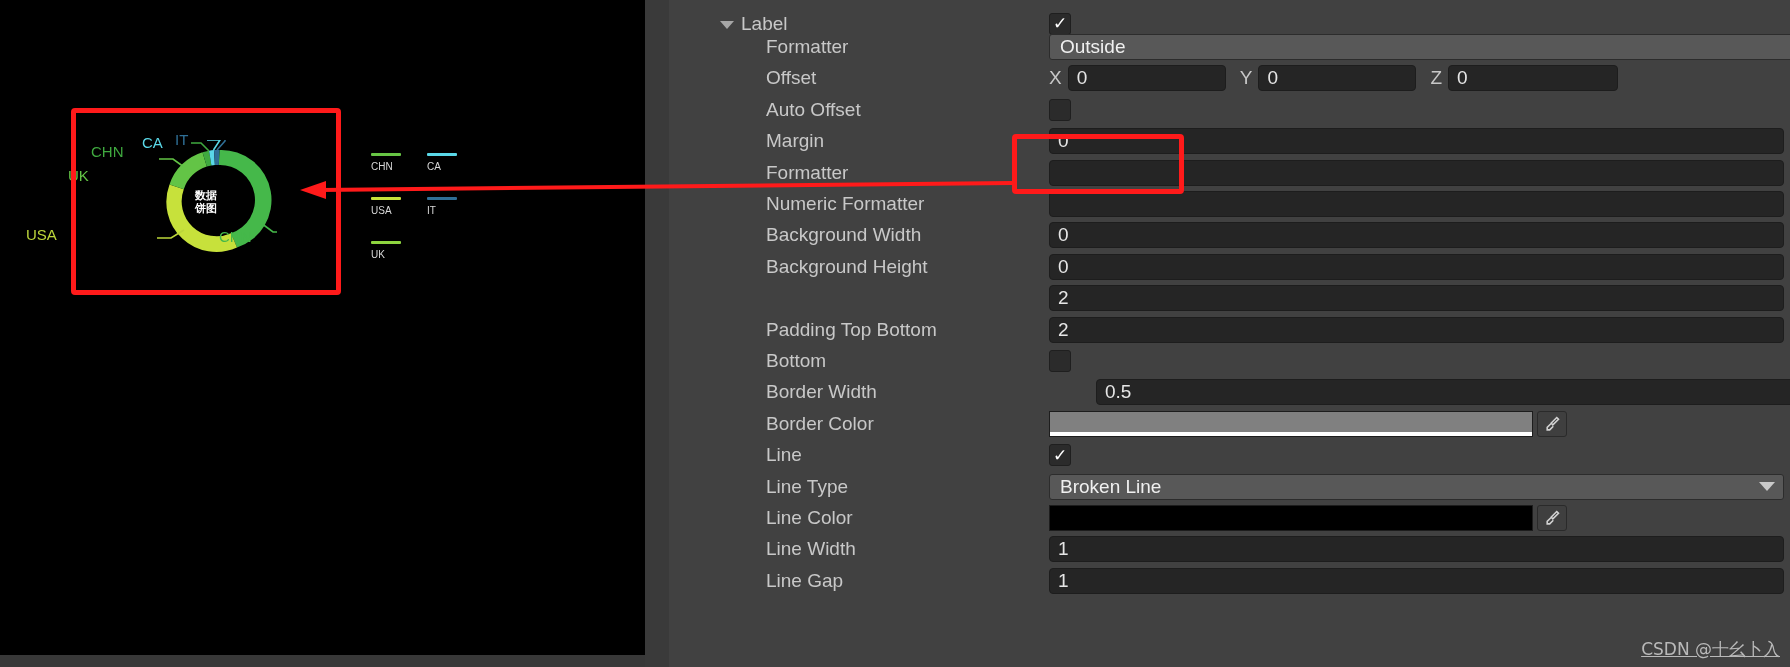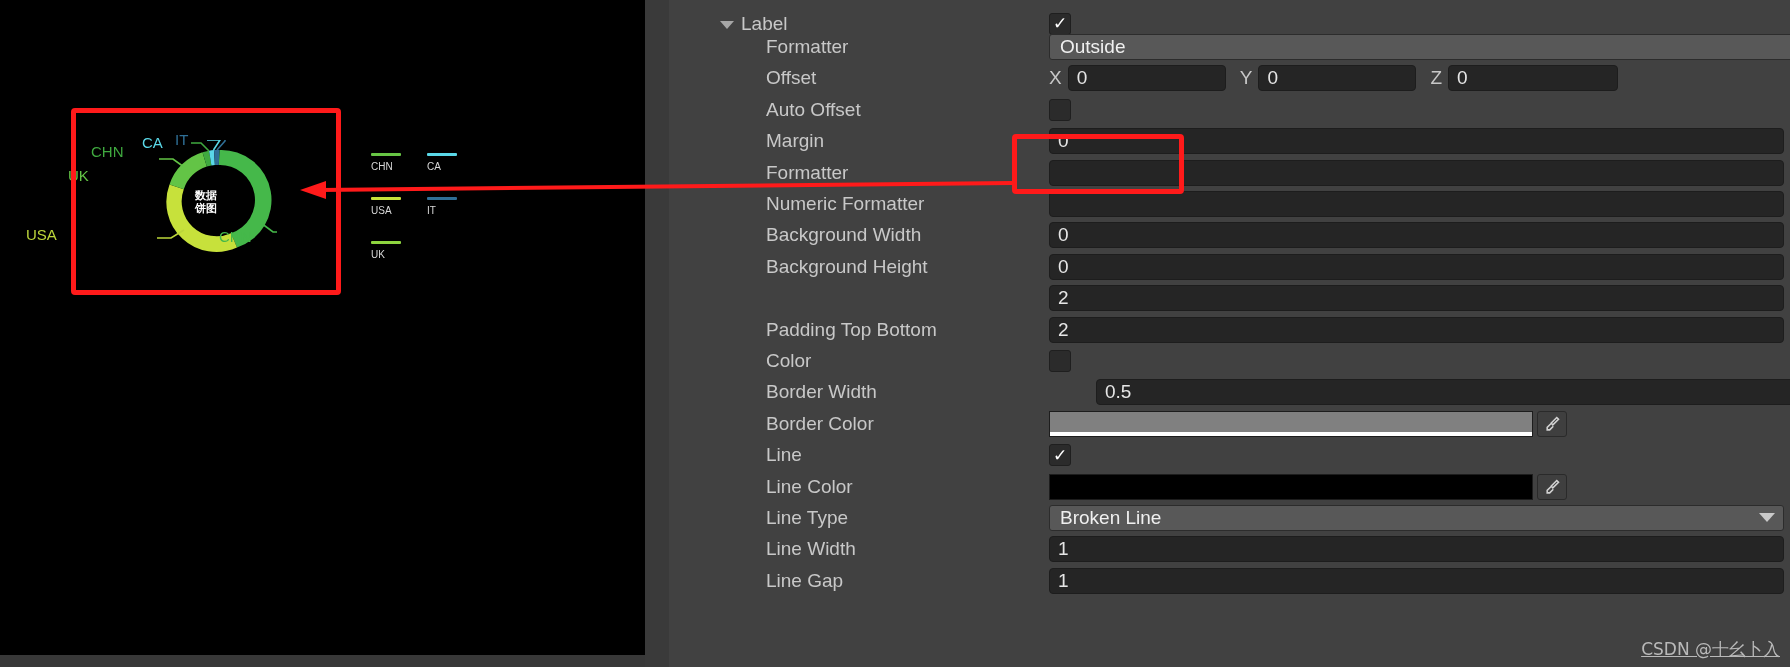--- a/index.html
+++ b/index.html
@@ -309,21 +309,21 @@
         </div>
       <div class="field-area" style="width:735px;">
         <div class="textfield" style="width:100%;">
             <span>2</span>
           </div>
       </div>
     </div>
 
     <div class="row" style="top:0;">
       <div class="indent">
-          <span class="row-label">Color</span>
+          <span class="row-label">Bottom</span>
         </div>
       <div class="field-area">
         <div class="checkbox empty"></div>
       </div>
     </div>
 
     <div class="row" style="top:0;">
       <div class="indent">
           <span class="row-label">Border Width</span>
         </div>
@@ -355,47 +355,47 @@
         </div>
       <div class="field-area">
         <div class="checkbox">
             <span>✓</span>
           </div>
       </div>
     </div>
 
     <div class="row" style="top:0;">
       <div class="indent">
+          <span class="row-label">Line Type</span>
+        </div>
+      <div class="field-area" style="width:735px;">
+        <div class="dropdown" style="width:100%;">
+          <span>Broken Line</span>
+          <span class="dd-caret"></span>
+        </div>
+      </div>
+    </div>
+
+    <div class="row" style="top:0;">
+      <div class="indent">
           <span class="row-label">Line Color</span>
         </div>
       <div class="field-area" style="width:740px;">
         <div class="swatch" style="width:484px;background:#000000;"></div>
         <div class="eyedrop">
           <svg width="17" height="17" viewBox="0 0 24 24" fill="none" stroke="#d2d2d2" stroke-width="2.2" stroke-linecap="round">
             <path d="M18 3.5l2.5 2.5-8 8-2.5-2.5z"></path>
               <path d="M9 13l-4.5 4.5V21H8l4.5-4.5"></path>
           </svg>
         </div>
       </div>
     </div>
 
     <div class="row" style="top:0;">
       <div class="indent">
-          <span class="row-label">Line Type</span>
-        </div>
-      <div class="field-area" style="width:735px;">
-        <div class="dropdown" style="width:100%;">
-          <span>Broken Line</span>
-          <span class="dd-caret"></span>
-        </div>
-      </div>
-    </div>
-
-    <div class="row" style="top:0;">
-      <div class="indent">
           <span class="row-label">Line Width</span>
         </div>
       <div class="field-area" style="width:735px;">
         <div class="textfield" style="width:100%;">
             <span>1</span>
           </div>
       </div>
     </div>
 
     <div class="row" style="top:0;">

